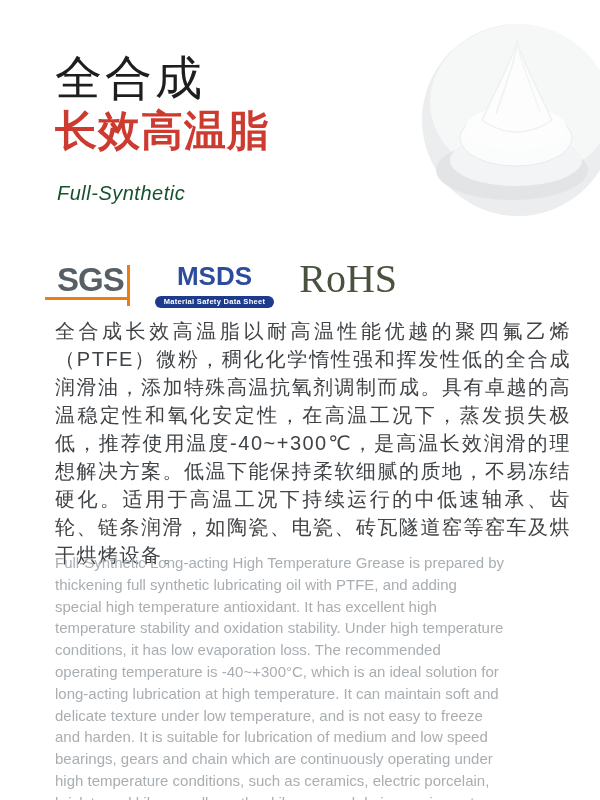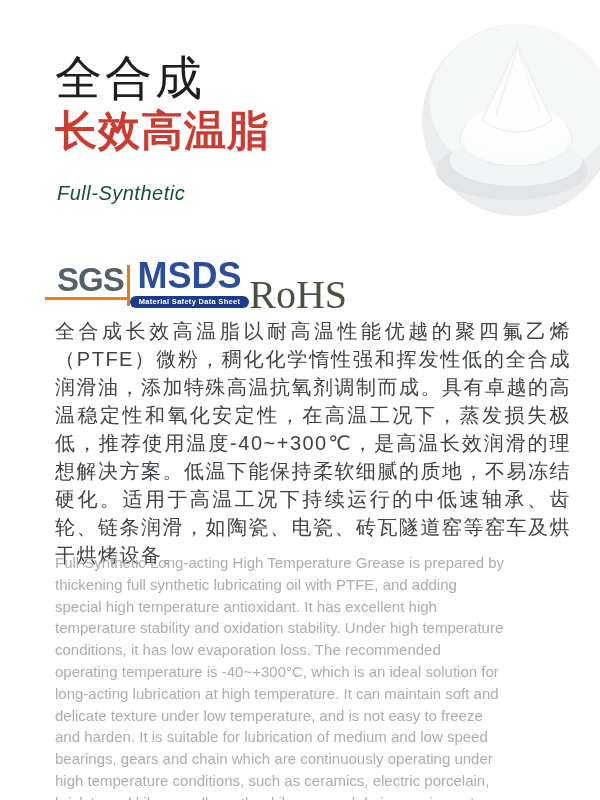--- a/index.html
+++ b/index.html
@@ -60,20 +60,21 @@
     letter-spacing: 0.5px;
   }
 
   
   .logos {
     position: absolute;
     left: 57px;
     top: 260px;
     display: flex;
     align-items: flex-start;
+    gap: 25px;
   }
   .logo-sgs {
     position: relative;
     padding: 0 6px 6px 0;
     margin-top: 3px;
   }
   .sgs-text {
     font-size: 33px;
     line-height: 33px;
     font-weight: 700;
@@ -91,21 +92,21 @@
   .sgs-vline {
     position: absolute;
     right: 0;
     top: 2px;
     bottom: -4px;
     width: 3px;
     background: #ee7d11;
   }
   .logo-msds { text-align: center; }
   .msds-text {
-    font-size: 36px;
+    font-size: 26px;
     line-height: 32px;
     font-weight: 800;
     color: #2b4d9b;
     letter-spacing: 0px;
   }
   .msds-bar {
     margin-top: 4px;
     background: #1d3a8c;
     color: #ffffff;
     font-size: 7.5px;
@@ -114,21 +115,21 @@
     padding: 0 9px;
     border-radius: 6px;
     letter-spacing: 0.3px;
     white-space: nowrap;
   }
   .logo-rohs {
     font-family: "Liberation Serif", "DejaVu Serif", serif;
     font-size: 40px;
     line-height: 38px;
     color: #49513f;
-    margin-top: 16px;
+    margin-top: 0px;
     letter-spacing: 0px;
   }
 
   
   .cn-text {
     position: absolute;
     left: 55px;
     top: 317px;
     width: 516px;
     margin: 0;

